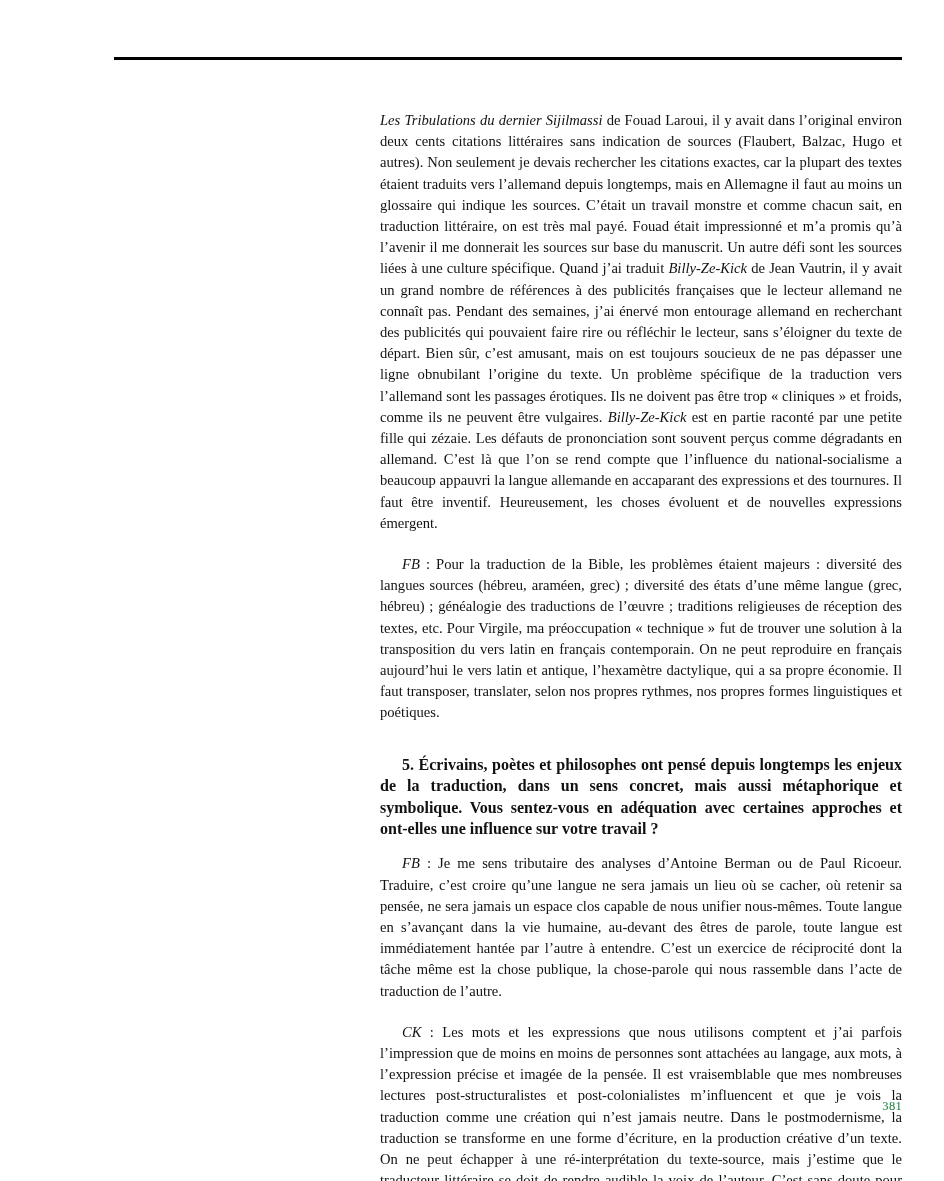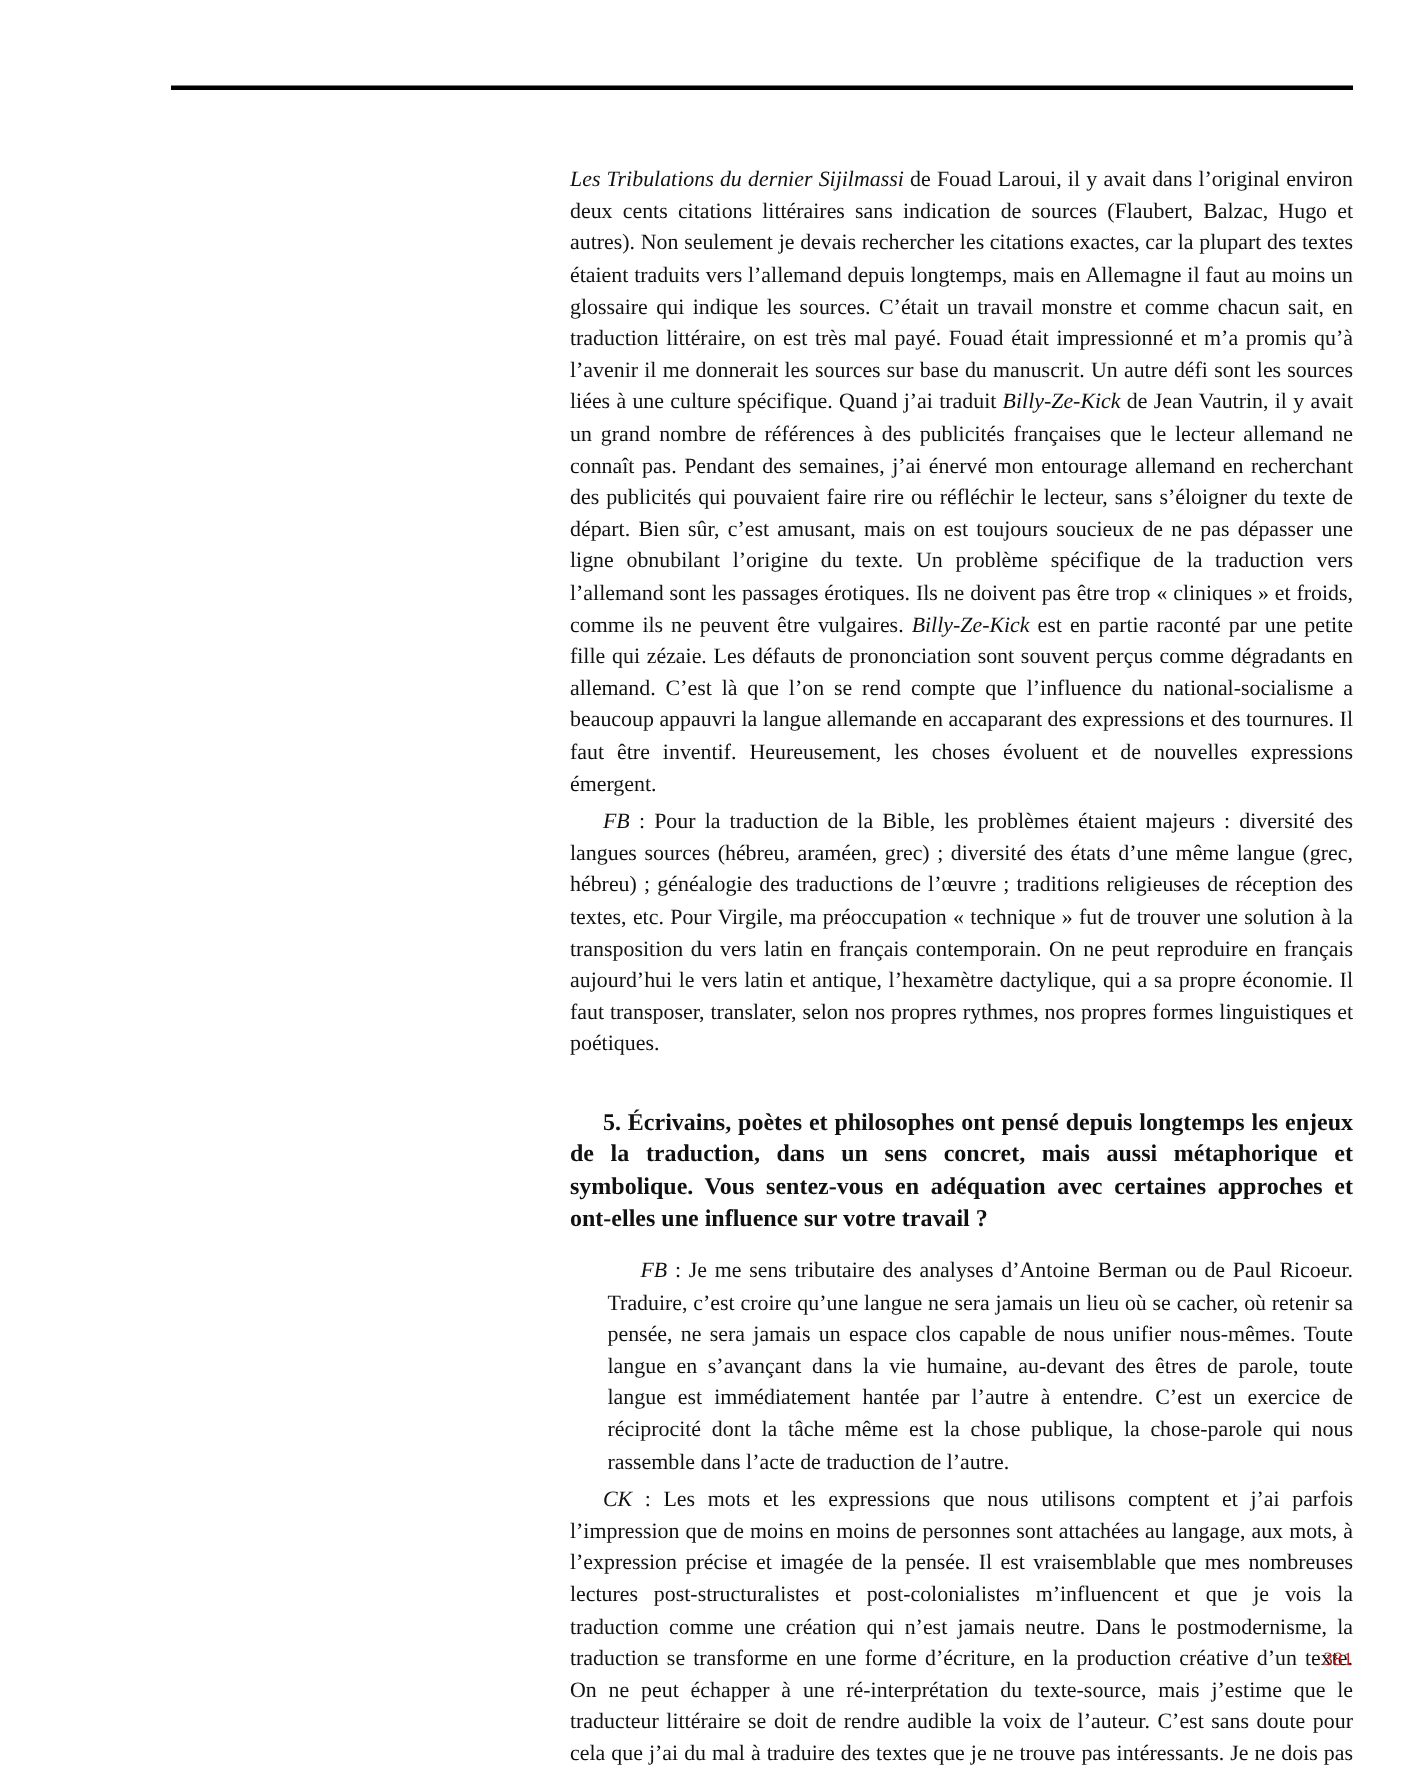--- a/index.html
+++ b/index.html
@@ -40,38 +40,38 @@
     font-size: 14.6px;
     line-height: 21.2px;
     text-align: justify;
     text-justify: inter-word;
     hyphens: auto;
     -webkit-hyphens: auto;
   }
   p.indent {
     text-indent: 22px;
   }
-  p.gap-small { margin-top: 14px; margin-left: 25px; }
-  p.gap-med { margin-top: 4px; }
+  p.gap-small { margin-top: 14px; }
+  p.gap-med { margin-top: 20px; }
   p.gap-large { margin-top: 30px; }
   .q-heading {
     font-weight: bold;
     text-indent: 22px;
     font-size: 16px;
     line-height: 21.4px;
     text-align: justify;
   }
   em { font-style: italic; }
   .folio {
     position: absolute;
     right: 58px;
     top: 1099px;
     font-size: 12.5px;
     font-family: "Liberation Serif", serif;
-    color: #b91c1c;
+    color: #15803d;
     letter-spacing: 0.3px;
   }
 </style>
 </head>
 <body>
 
 <div class="page">
 
   <div class="rule"></div>
 

